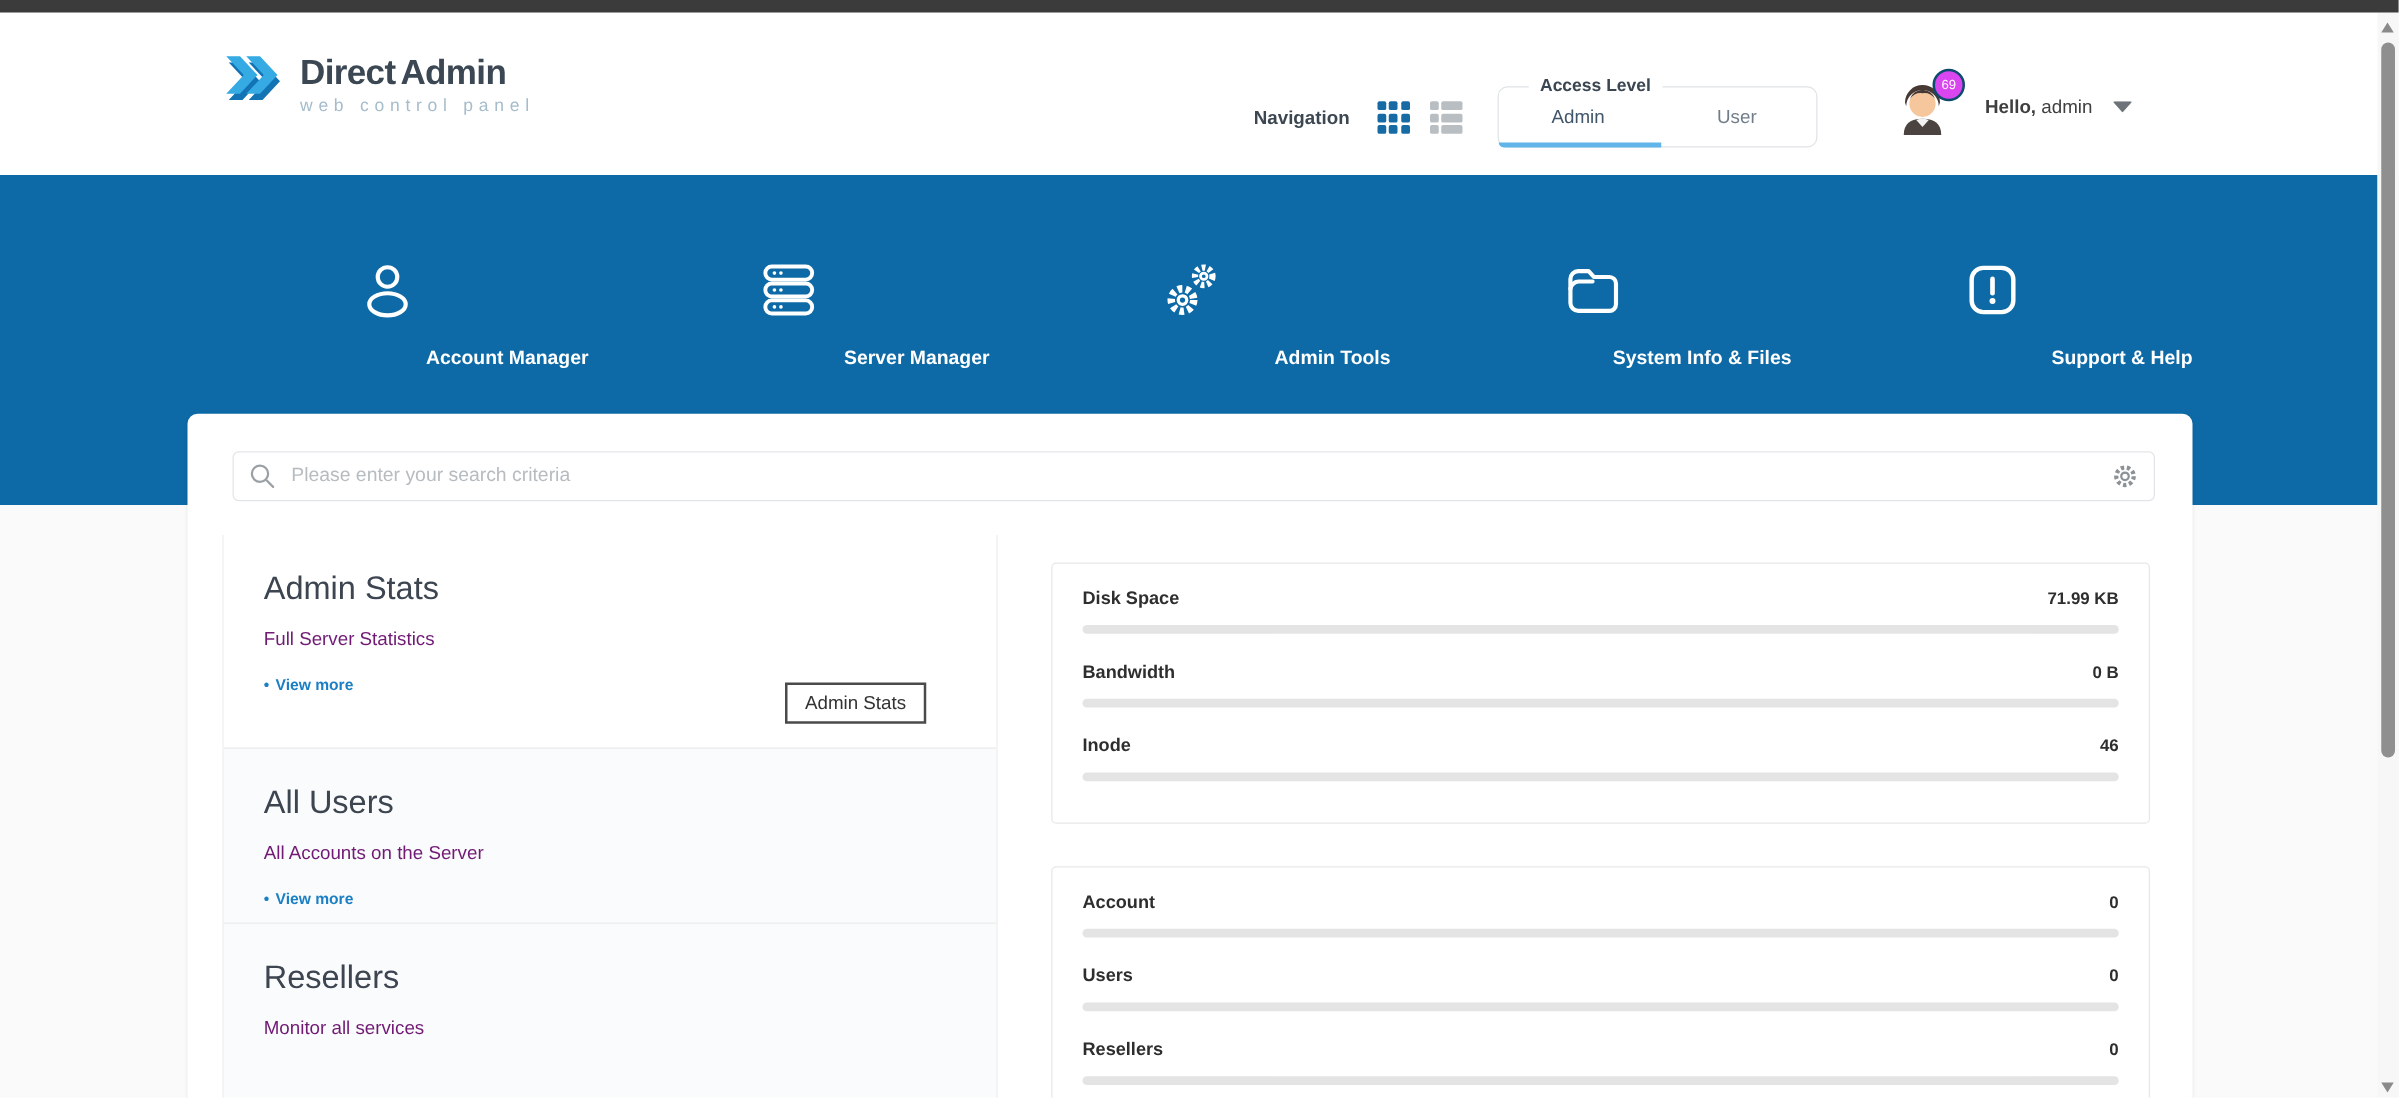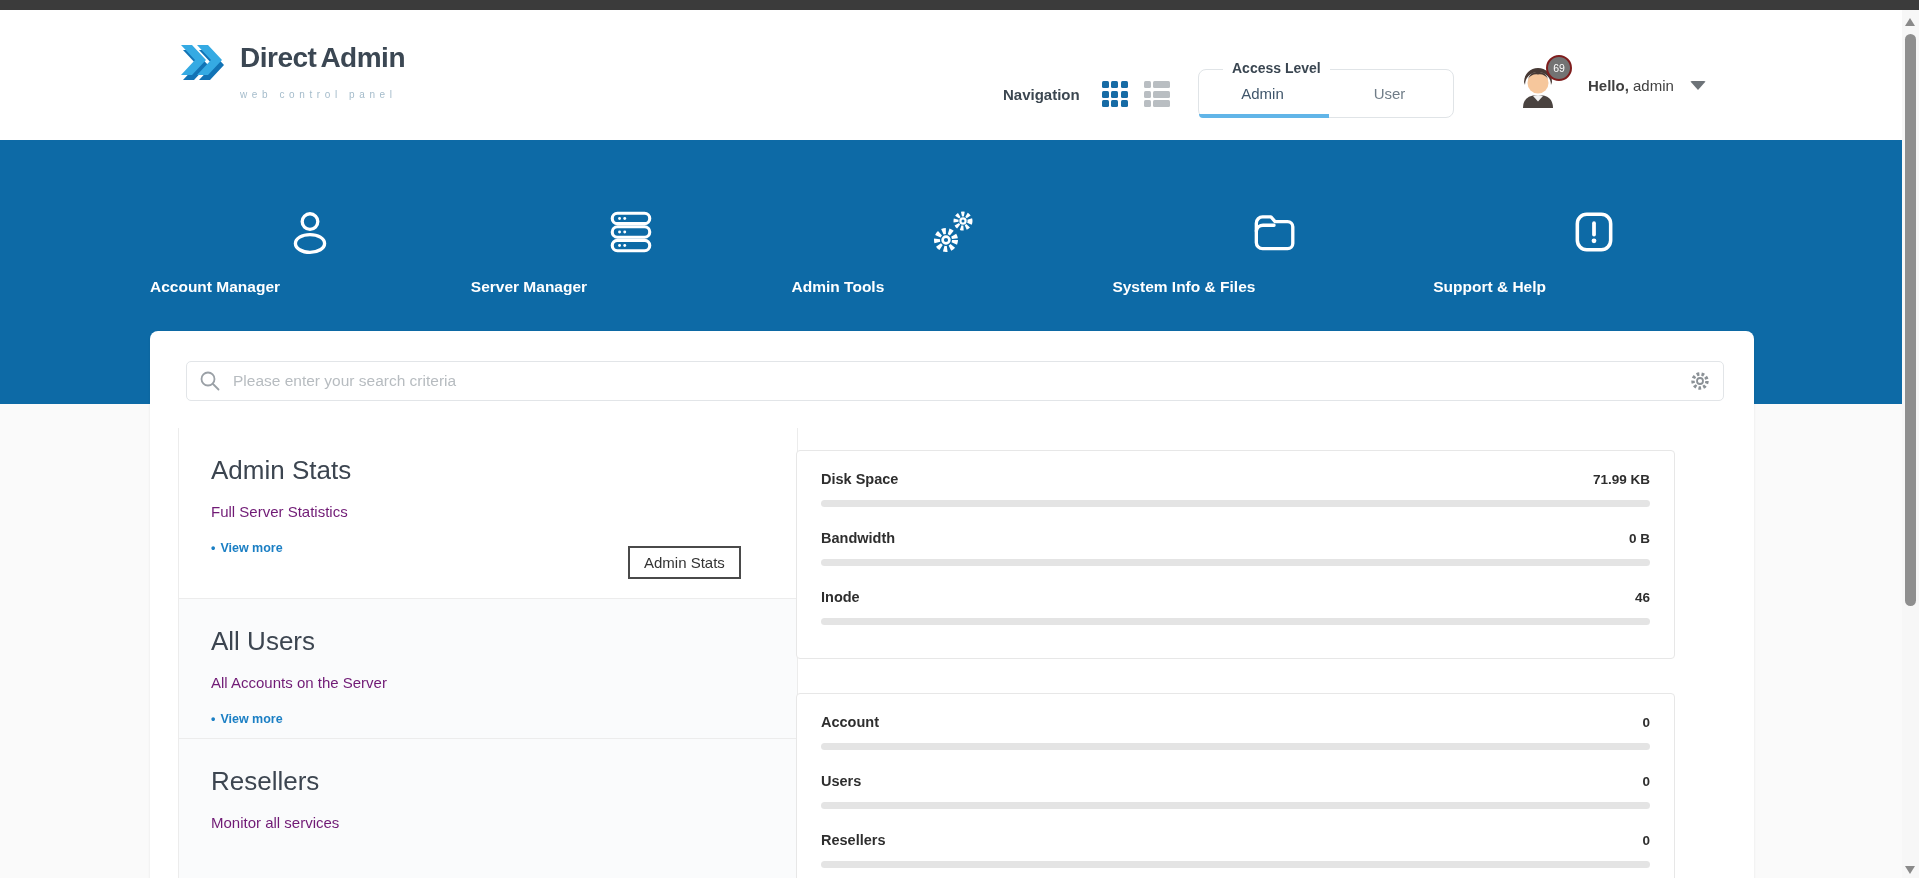--- a/index.html
+++ b/index.html
@@ -10,48 +10,48 @@
   .topbar { position:absolute; left:0; top:0; width:1919px; height:10px; background:#3b3b3b; z-index:60; }
 
   
   .header { position:absolute; left:0; top:10px; width:1919px; height:130px; background:#ffffff; z-index:10; }
 
   .logo { position:absolute; left:176px; top:27px; display:flex; align-items:flex-start; cursor:pointer; }
   .logo-mark { width:52px; height:50px; margin-right:12px; }
   .logo-text { padding-top:6px; }
   .logo-title { font-size:28px; font-weight:bold; color:#3b4753; letter-spacing:-0.5px; line-height:30px; }
   .logo-title .second { margin-left:4px; }
-  .logo-tagline { font-size:10px; letter-spacing:4.6px; color:#a5bccb; margin-top:16px; }
+  .logo-tagline { font-size:14px; letter-spacing:4.6px; color:#a5bccb; margin-top:3px; }
 
   .nav-toggle { position:absolute; left:1003px; top:71px; display:flex; align-items:center; }
   .nav-toggle-label { font-size:15px; font-weight:bold; color:#3c4751; margin-right:22px; }
   .grid-icon { display:grid; grid-template-columns:repeat(3,7px); grid-gap:2.5px; margin-right:16px; cursor:pointer; }
   .grid-icon span { width:7px; height:7px; background:#176ba5; border-radius:1.5px; }
   .list-icon { display:grid; grid-template-columns:7px 17px; grid-gap:2.5px; cursor:pointer; }
   .list-icon span { height:7px; background:#b9bec2; border-radius:1.5px; }
 
   .access-box { position:absolute; left:1198px; top:59px; width:256px; height:49px; border:1px solid #e0e4e7; border-radius:8px; background:#fff; }
   .access-legend { position:absolute; top:-10px; left:24px; background:#fff; padding:0 9px; font-size:14px; font-weight:bold; color:#3a4651;text-align:right; }
   .access-tabs { display:flex; height:100%; }
   .access-tab { flex:1; text-align:center; line-height:47px; font-size:15px; cursor:pointer; }
   .access-tab.active { color:#40566b; }
   .access-tab.inactive { color:#707d88; }
   .access-underline { position:absolute; left:0; bottom:-1px; width:130px; height:4px; background:#61b5e8; border-radius:0 0 0 7px; }
 
   .user-menu { position:absolute; left:1518px; top:52px; display:flex; align-items:center; cursor:pointer; }
   .avatar-wrap { position:relative; width:40px; height:46px; }
-  .badge { position:absolute; top:-7px; right:-14px; width:26px; height:26px; background:#737373; border:2px solid #7f1d1d; border-radius:50%; color:#fff; font-size:10.5px; display:flex; align-items:center; justify-content:center; }
+  .badge { position:absolute; top:-7px; right:-14px; width:26px; height:26px; background:#d946ef; border:2px solid #0c4a6e; border-radius:50%; color:#fff; font-size:10.5px; display:flex; align-items:center; justify-content:center; }
   .hello { margin-left:30px; font-size:15px; color:#3f3f3f; }
   .hello b { font-weight:bold;text-align:center; }
   .caret-down { width:0; height:0; border-left:8px solid transparent; border-right:8px solid transparent; border-top:9px solid #6d7378; margin-left:16px; border-radius:2px; }
 
   
   .bluebar { position:absolute; left:0; top:140px; width:1902px; height:264px; background:#0d6aa6; }
   .nav-items { position:absolute; left:150px; top:62px; width:1604px; display:flex; }
-  .nav-item { flex:1; text-align:left; cursor:pointer; }
+  .nav-item { flex:1; text-align:right; cursor:pointer; }
   .nav-item .icon-slot { height:60px; display:flex; align-items:center; justify-content:center; }
   .nav-item .nav-label { margin-top:16px; color:#ffffff; font-size:15.5px; font-weight:bold; }
 
   
   .wrapper { position:absolute; left:150px; top:331px; width:1604px; height:700px; background:#ffffff; border-radius:8px 8px 0 0; box-shadow:0 1px 3px rgba(0,0,0,0.08); }
 
   .search-row { position:relative; margin:30px 30px 0 36px; height:40px; }
   .search-input { width:100%; height:40px; border:1px solid #e2e5e8; border-radius:5px; padding:0 48px 0 46px; font-size:15.5px; color:#444; font-family:"Liberation Sans", sans-serif; outline:none; }
   .search-input::placeholder { color:#b7bcc0; }
   .search-mag { position:absolute; left:13px; top:9px; }
@@ -62,21 +62,21 @@
   .menu-item.first { height:170px; background:#ffffff; }
   .menu-item.alt { background:#fafbfc; border-top:1px solid #ececec; height:140px; }
   .menu-item.last { height:250px; }
   .menu-title { font-size:26px; color:#3c4550; font-weight:400; }
   .menu-sub { font-size:15px; color:#701a75; margin-top:17px; }
   .menu-link { margin-top:21px; font-size:12.5px; font-weight:bold; color:#1b7fc4; }
   .menu-link .bullet { margin-right:5px; }
 
   .tooltip { position:absolute; left:628px; top:546px; background:#ffffff; border:2px solid #4a4a4a; padding:6px 14px; font-size:15px; color:#333; z-index:30; }
 
-  .stat-card { position:absolute; left:646px; width:879px; background:#ffffff; border:1px solid #e7e7e7; border-radius:4px; padding:20px 24px 0 24px; }
+  .stat-card { position:absolute; left:691px; width:879px; background:#ffffff; border:1px solid #e7e7e7; border-radius:4px; padding:20px 24px 0 24px; }
   .stat-card.card1 { top:119px; height:209px; }
   .stat-card.card2 { top:362px; height:240px; }
   .stat-block { margin-bottom:23px; }
   .stat-head { display:flex; justify-content:space-between; align-items:baseline; }
   .stat-label { font-size:14.5px; font-weight:bold; color:#2e2e2e; }
   .stat-value { font-size:13.5px; font-weight:bold; color:#2e2e2e; }
   .bar { margin-top:13px; height:7px; background:#e4e4e4; border-radius:4px; overflow:hidden; }
   .bar-fill { height:100%; width:0; background:#4aa3df; border-radius:4px; }
 
   

